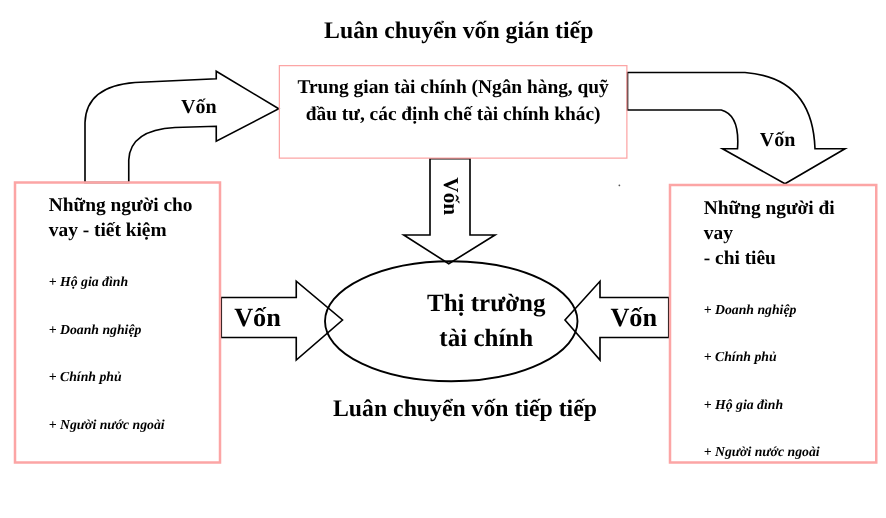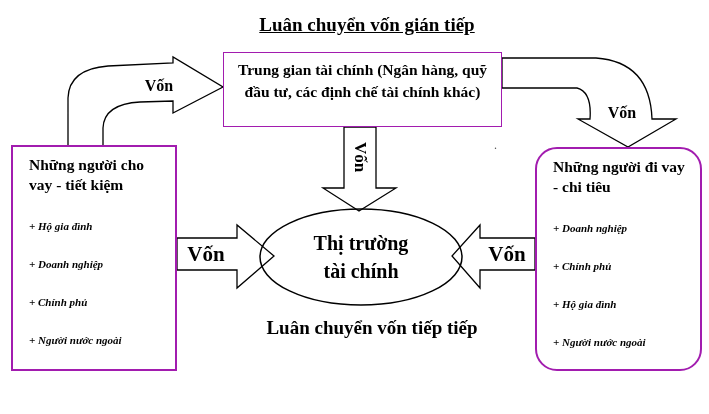--- a/index.html
+++ b/index.html
@@ -5,35 +5,35 @@
   html,body{margin:0;padding:0;background:#ffffff;}
   #canvas{
     position:relative;width:709px;height:414px;background:#ffffff;overflow:hidden;
     font-family:"Liberation Serif","DejaVu Serif",serif;color:#000000;
   }
   #arrow-layer{position:absolute;left:0;top:0;z-index:1;}
   .abs{position:absolute;}
   .z2{z-index:2;}
   .pre{white-space:pre-line;}
   .title{font-weight:bold;font-size:19px;text-align:center;}
-  .top-title{left:25px;top:14px;width:684px;text-decoration:underline;}
+  .top-title{left:25px;top:14px;width:684px;}
   .bottom-title{left:35px;top:317px;width:674px;}
-  .node-box{box-sizing:border-box;border:2px solid #a21caf;background:transparent;}
+  .node-box{box-sizing:border-box;border:2px solid #fca5a5;background:transparent;}
   .intermediary{
     left:223px;top:52px;width:279px;height:75px;border-width:1.5px;
     text-align:center;font-weight:bold;font-size:15.5px;line-height:22px;padding-top:6px;
   }
-  .side-box{padding:8px 6px 0 16px;font-size:15.5px;}
+  .side-box{padding:8px 6px 0 26px;font-size:15.5px;}
   .lenders{left:11px;top:145px;width:166px;height:226px;}
-  .borrowers{left:535px;top:147px;width:167px;height:224px;border-radius:22px;}
+  .borrowers{left:535px;top:147px;width:167px;height:224px;}
   .box-title{margin:0 0 22px 0;font-weight:bold;line-height:20px;}
   .box-item{margin:0 0 19px 0;font-weight:bold;font-style:italic;line-height:19px;font-size:11px;}
   .ellipse-label{
     left:261px;top:229px;width:200px;text-align:center;
-    font-weight:bold;font-size:20px;line-height:28px;
+    font-weight:bold;font-size:20px;line-height:28px;padding-left:28px;
   }
   .von{font-weight:bold;text-align:center;}
   .von-a{left:137px;top:77px;width:44px;font-size:16px;}
   .von-b{left:600px;top:104px;width:44px;font-size:16px;}
   .von-c{left:339px;top:147px;width:42px;height:20px;font-size:17px;transform:rotate(90deg);}
   .von-d{left:180px;top:242px;width:52px;font-size:21px;}
   .von-e{left:481px;top:242px;width:52px;font-size:21px;}
   .stray-dot{left:494px;top:138px;width:8px;font-size:12px;color:#555;}
 </style>
 </head>

